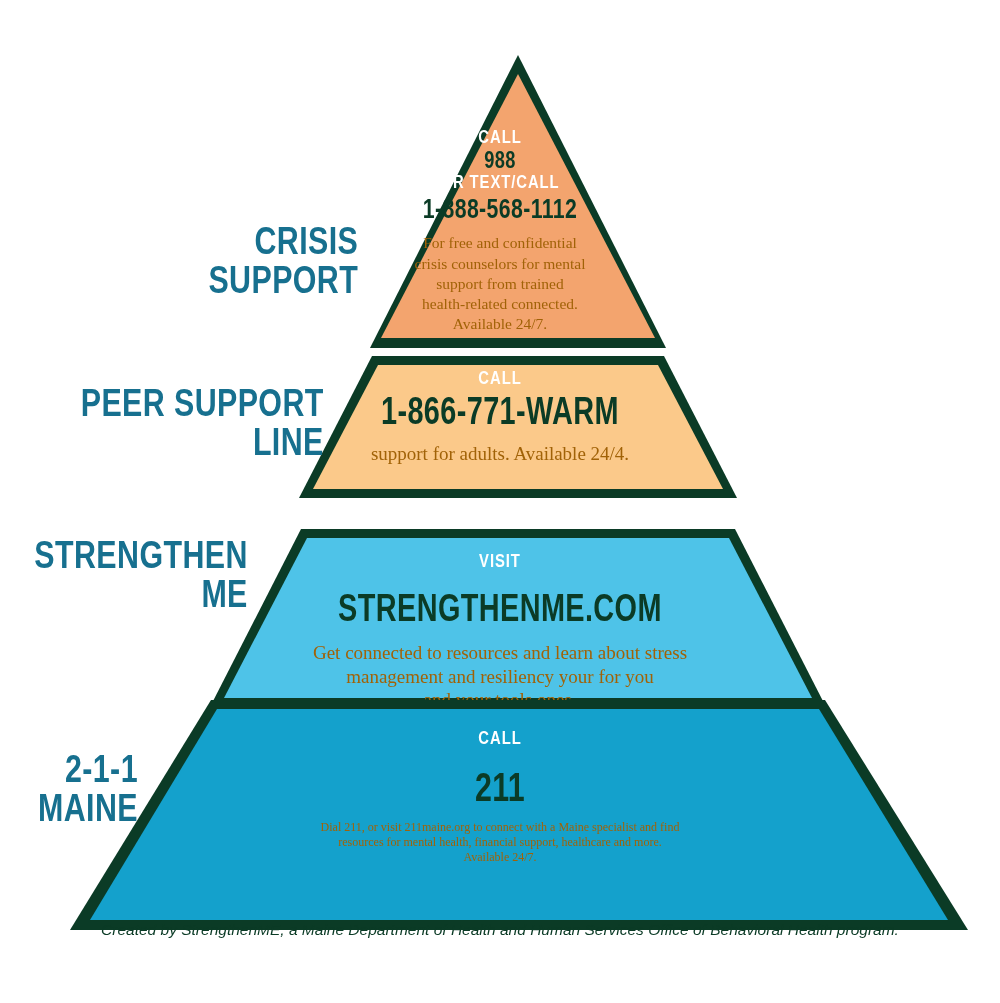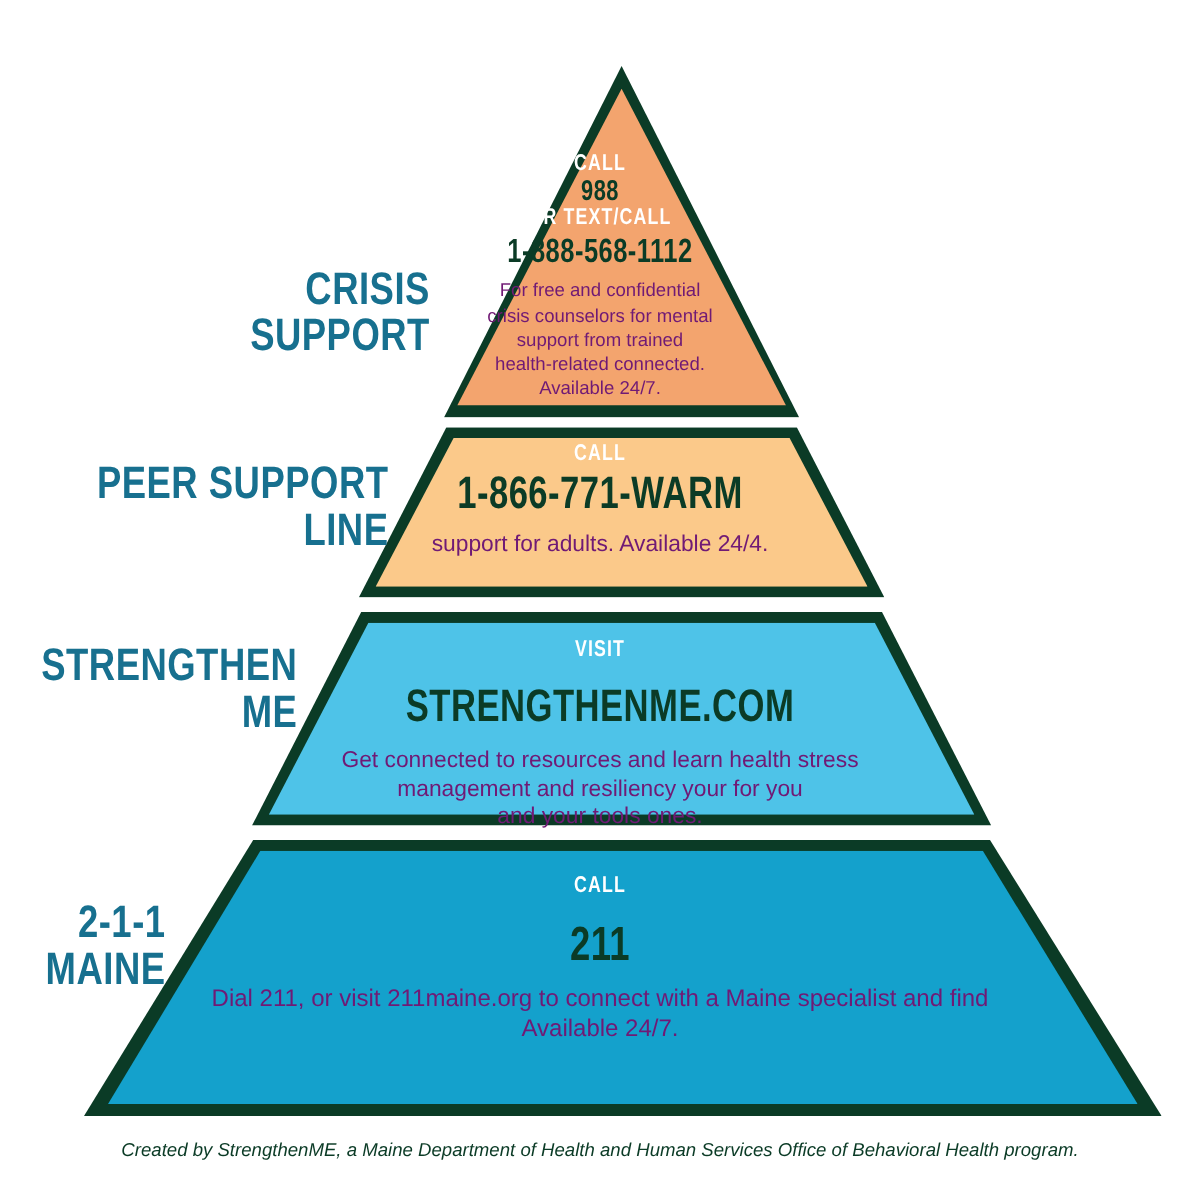--- a/index.html
+++ b/index.html
@@ -59,21 +59,21 @@
   
   #tier-2 { top:356px; height:142px; }
   #tier-2 .shape { -webkit-clip-path:polygon(372px 0px, 664px 0px, 737px 142px, 299px 142px);
                            clip-path:polygon(372px 0px, 664px 0px, 737px 142px, 299px 142px); }
   #tier-2 .fill  { background:#FBC98A;
                    -webkit-clip-path:polygon(378px 9px, 658px 9px, 723px 133px, 313px 133px);
                            clip-path:polygon(378px 9px, 658px 9px, 723px 133px, 313px 133px); }
   #tier-2 .content { top:12px; }
 
   
-  #tier-3 { top:510px; height:224px; }
+  #tier-3 { top:529px; height:224px; }
   #tier-3 .shape { -webkit-clip-path:polygon(301px 0px, 735px 0px, 826px 178px, 210px 178px);
                            clip-path:polygon(301px 0px, 735px 0px, 826px 178px, 210px 178px); }
   #tier-3 .fill  { background:#4EC3E8;
                    -webkit-clip-path:polygon(307px 9px, 729px 9px, 812px 169px, 224px 169px);
                            clip-path:polygon(307px 9px, 729px 9px, 812px 169px, 224px 169px); }
   #tier-3 .content { top:22px; }
 
   
   #tier-4 { top:700px; height:230px; }
   #tier-4 .shape { -webkit-clip-path:polygon(211px 0px, 825px 0px, 968px 230px, 70px 230px);
@@ -97,22 +97,22 @@
   .headline {
     font-family:"Liberation Sans Narrow","Liberation Sans", sans-serif;
     font-weight:bold;
     color:#0b3b26;
     letter-spacing:.5px;
     transform:scaleX(.76);
     line-height:1.05;
   }
 
   .body {
-    font-family:Liberation Sans, sans-serif;
-    color:#701a75;
+    font-family:Liberation Serif, serif;
+    color:#a16207;
     line-height:1.25;
   }
 
   
   #tier-1 .kicker   { font-size:19px; }
   #tier-1 .headline { font-size:24px; }
   #tier-1 .big      { font-size:28px; margin-top:2px; }
   #tier-1 .body     { font-size:15.5px; margin-top:10px; line-height:1.3; }
 
   
@@ -121,21 +121,21 @@
   #tier-2 .body     { font-size:19px; margin-top:10px; }
 
   
   #tier-3 .kicker   { font-size:19px; }
   #tier-3 .big      { font-size:38px; margin-top:18px; }
   #tier-3 .body     { font-size:19px; margin-top:12px; }
 
   
   #tier-4 .kicker   { font-size:19px; }
   #tier-4 .big      { font-size:40px; margin-top:18px; }
-  #tier-4 .body     { font-size:20px; margin-top:12px; }
+  #tier-4 .body     { font-size:12px; margin-top:12px; }
 
   
   .side-label {
     position:absolute;
     text-align:right;
     color:#17708F;
     font-family:"Liberation Sans Narrow","Liberation Sans", sans-serif;
     font-weight:bold;
     letter-spacing:.5px;
     line-height:1.02;
@@ -144,21 +144,21 @@
   }
 
   #label-crisis      { right:642px; top:222px; font-size:38px; }
   #label-peer        { right:676px; top:384px; font-size:38px; }
   #label-strengthen  { right:752px; top:536px; font-size:38px; }
   #label-211         { right:862px; top:750px; font-size:38px; }
 
   
   #footer {
     position:absolute;
-    top:950px;
+    top:921px;
     left:0;
     width:1000px;
     text-align:center;
     font-family:"Liberation Sans", sans-serif;
     font-style:italic;
     font-size:15.5px;
     color:#0b3b26;
   }
 </style>
 </head>
@@ -196,35 +196,36 @@
     </div>
   </div>
 
   <div class="tier" id="tier-3">
     <div class="shape" style="background: rgb(11, 59, 38);"></div>
     <div class="fill" style="background: rgb(78, 195, 232);"></div>
     <div class="content">
       <div class="kicker" style="color: rgb(255, 255, 255);">VISIT</div>
       <div class="headline big">STRENGTHENME.COM</div>
       <div class="body">
-        <div>Get connected to resources and learn health stress</div>
+        <div>Get connected to resources and learn about stress</div>
         <div>management and resiliency your for you</div>
         <div>and your tools ones.</div>
       </div>
     </div>
   </div>
 
   <div class="tier" id="tier-4">
     <div class="shape" style="background: rgb(11, 59, 38);"></div>
     <div class="fill" style="background: rgb(20, 161, 204);"></div>
     <div class="content">
       <div class="kicker" style="color: rgb(255, 255, 255);">CALL</div>
       <div class="headline big">211</div>
       <div class="body">
         <div>Dial 211, or visit 211maine.org to connect with a Maine specialist and find</div>
+        <div>resources for mental health, financial support, healthcare and more.</div>
         <div>Available 24/7.</div>
       </div>
     </div>
   </div>
 
   <div class="side-label" id="label-crisis" style="color: rgb(23, 112, 143);">
     <div>CRISIS</div>
     <div>SUPPORT</div>
   </div>
 

